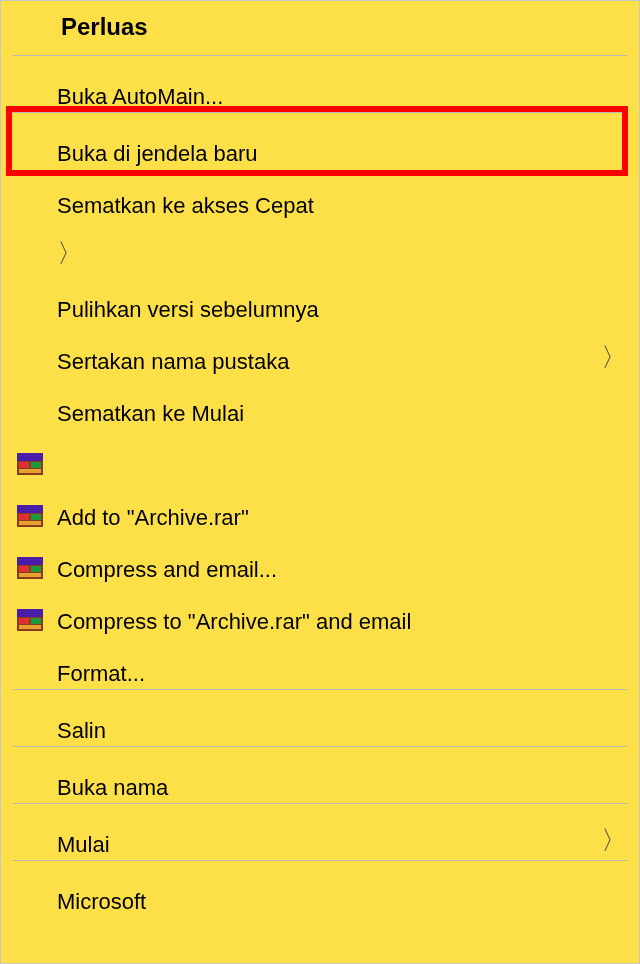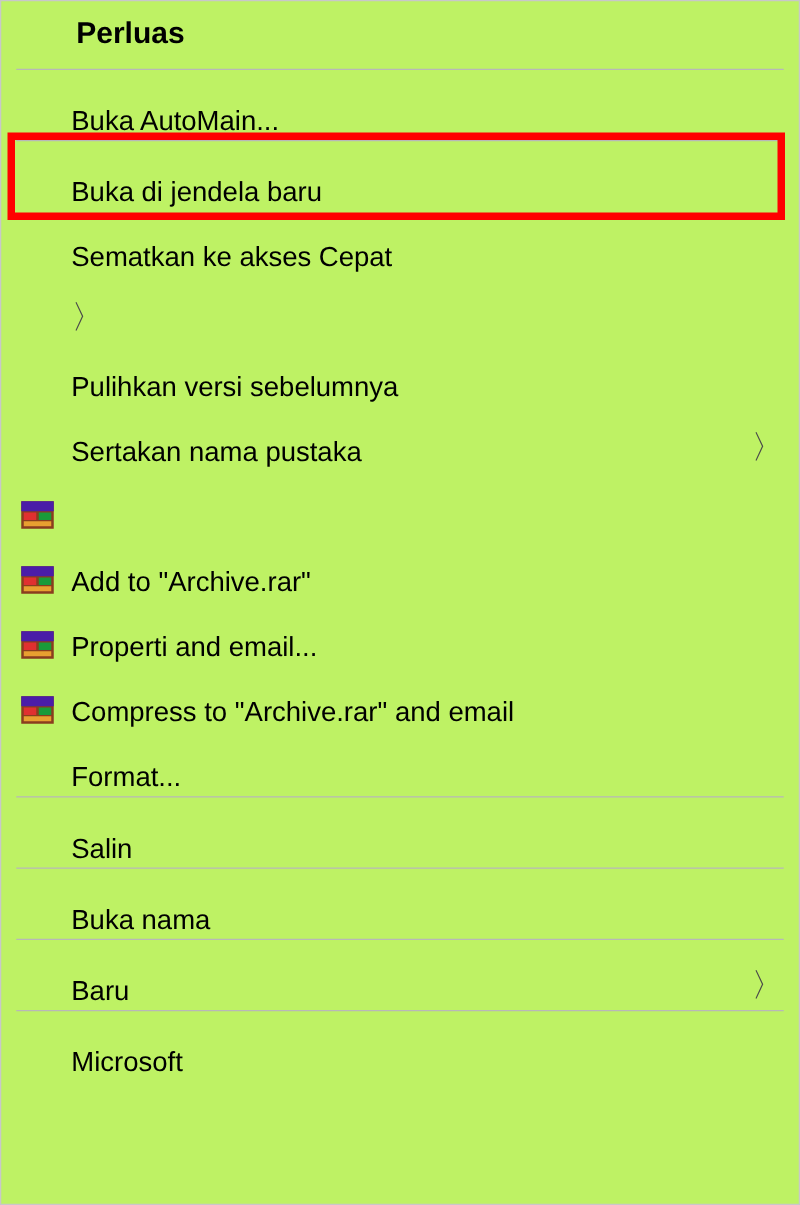--- a/index.html
+++ b/index.html
@@ -8,21 +8,21 @@
     height: 964px;
     background: #ffffff;
     font-family: "Segoe UI", Tahoma, sans-serif;
     font-size: 22px;
     color: #000;
     overflow: hidden;
   }
   .context-menu {
     width: 100%;
     height: 100%;
-    background: #bef264;
+    background: #fde047;
     border: 1px solid #c8c8c8;
     padding: 6px 0 0 0;
   }
   .menu-title {
     padding: 6px 10px 12px 60px;
     font-weight: 700;
     font-size: 24px;
   }
   .divider {
     height: 1px;
@@ -99,20 +99,24 @@
     <span class="icon-slot"></span>
     <span class="label">Pulihkan versi sebelumnya</span>
   </div>
 
   <div class="menu-item">
     <span class="icon-slot"></span>
     <span class="label">Sertakan nama pustaka</span>
     <span class="chevron">〉</span>
   </div>
 
+  <div class="menu-item">
+    <span class="icon-slot"></span>
+    <span class="label">Sematkan ke Mulai</span>
+  </div>
 
   <div class="menu-item">
     <span class="icon-slot">
       <svg width="30" height="30" viewBox="0 0 30 30">
         <rect x="2" y="4" width="26" height="22" fill="#8a3d1e"></rect>
         <rect x="2" y="4" width="26" height="8" fill="#4a1da8"></rect>
         <rect x="4" y="13" width="10" height="6" fill="#e03030"></rect>
         <rect x="16" y="13" width="10" height="6" fill="#1a9a3a"></rect>
         <rect x="4" y="20" width="22" height="4" fill="#e8a030"></rect>
       </svg>
@@ -135,21 +139,21 @@
   <div class="menu-item">
     <span class="icon-slot">
       <svg width="30" height="30" viewBox="0 0 30 30">
         <rect x="2" y="4" width="26" height="22" fill="#8a3d1e"></rect>
         <rect x="2" y="4" width="26" height="8" fill="#4a1da8"></rect>
         <rect x="4" y="13" width="10" height="6" fill="#e03030"></rect>
         <rect x="16" y="13" width="10" height="6" fill="#1a9a3a"></rect>
         <rect x="4" y="20" width="22" height="4" fill="#e8a030"></rect>
       </svg>
     </span>
-    <span class="label">Properti and email...</span>
+    <span class="label">Compress and email...</span>
   </div>
 
   <div class="menu-item">
     <span class="icon-slot">
       <svg width="30" height="30" viewBox="0 0 30 30">
         <rect x="2" y="4" width="26" height="22" fill="#8a3d1e"></rect>
         <rect x="2" y="4" width="26" height="8" fill="#4a1da8"></rect>
         <rect x="4" y="13" width="10" height="6" fill="#e03030"></rect>
         <rect x="16" y="13" width="10" height="6" fill="#1a9a3a"></rect>
         <rect x="4" y="20" width="22" height="4" fill="#e8a030"></rect>
@@ -174,21 +178,21 @@
 
   <div class="menu-item">
     <span class="icon-slot"></span>
     <span class="label">Buka nama</span>
   </div>
 
   <div class="divider"></div>
 
   <div class="menu-item">
     <span class="icon-slot"></span>
-    <span class="label">Baru</span>
+    <span class="label">Mulai</span>
     <span class="chevron">〉</span>
   </div>
 
   <div class="divider"></div>
 
   <div class="menu-item">
     <span class="icon-slot"></span>
     <span class="label">Microsoft</span>
   </div>
 

